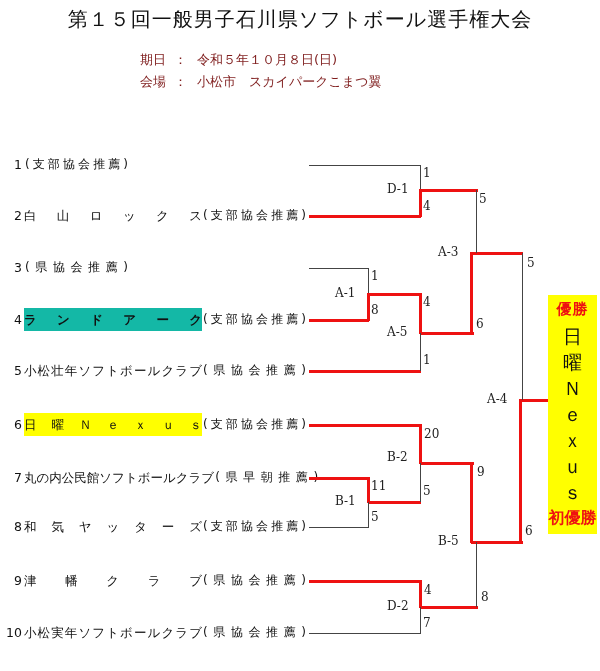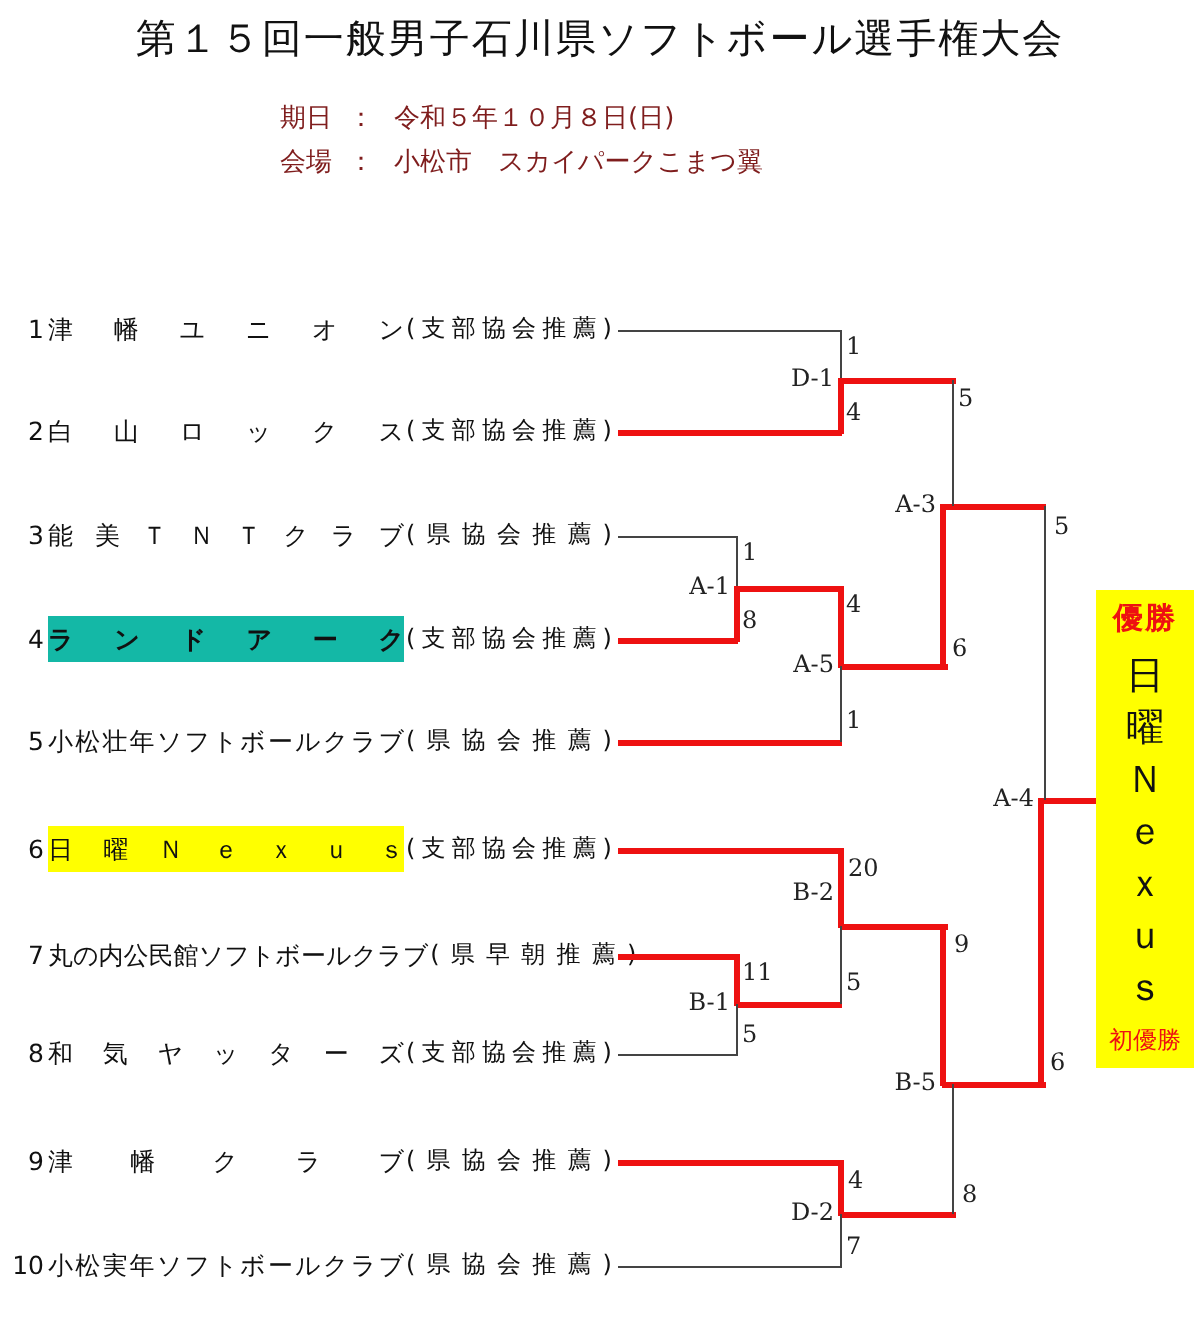--- a/index.html
+++ b/index.html
@@ -32,70 +32,68 @@
     display:inline-block;min-width:103px;flex:none;margin-left:1px;
     text-align:justify;text-align-last:justify;font-size:12px;
   }
   
   .ln{position:absolute;}
   
   .score,.mlabel{
     position:absolute;font-family:"DejaVu Serif","Liberation Serif",serif;
     font-size:12px;color:#222;line-height:13px;white-space:nowrap;
   }
-  .mlabel{width:30px;text-align:right;}
+  .mlabel{width:30px;text-align:left;}
   
   .champion{
     position:absolute;left:548px;top:295px;width:49px;height:239px;
     display:flex;flex-direction:column;align-items:center;justify-content:space-between;
     padding:5px 0;box-sizing:border-box;z-index:5;
   }
   .champ-heading{
     font-family:"DejaVu Serif","Liberation Serif",serif;
     font-size:15px;font-weight:bold;letter-spacing:1px;white-space:nowrap;text-align:right;
   }
   .champ-name{
     width:24px;margin:0 auto;word-break:break-all;text-align:center;
     font-family:"DejaVu Serif","Liberation Serif",serif;
     font-size:19px;line-height:26px;color:#111;
   }
   .champ-note{
     font-family:"DejaVu Serif","Liberation Serif",serif;
-    font-size:12px;font-weight:normal;white-space:nowrap;
+    font-size:16px;font-weight:bold;white-space:nowrap;
   }
 </style>
 </head>
 <body>
 
 <div class="stage">
 
   <div class="title">第１５回一般男子石川県ソフトボール選手権大会</div>
 
   <div class="info">
     <div class="info-row">
       <span class="info-label">期日</span><span class="info-colon">：</span><span class="info-value">令和５年１０月８日(日)</span>
     </div>
     <div class="info-row">
       <span class="info-label">会場</span><span class="info-colon">：</span><span class="info-value">小松市　スカイパークこまつ翼</span>
     </div>
   </div>
 
   <div class="team-row" style="top:153px">
     <span class="tnum">1</span>
-      <span class="tname">津幡ユニオン</span>
       <span class="trec">(支部協会推薦)</span>
   </div>
   <div class="team-row" style="top:204px">
     <span class="tnum">2</span>
       <span class="tname">白山ロックス</span>
       <span class="trec">(支部協会推薦)</span>
   </div>
   <div class="team-row" style="top:256px">
     <span class="tnum">3</span>
-      <span class="tname">能美ＴＮＴクラブ</span>
       <span class="trec">(県協会推薦)</span>
   </div>
   <div class="team-row" style="top:308px">
     <span class="tnum">4</span>
       <span class="tname" style="background: #14b8a6; font-weight: bold;">ランドアーク</span>
       <span class="trec">(支部協会推薦)</span>
   </div>
   <div class="team-row" style="top:359px">
     <span class="tnum">5</span>
       <span class="tname">小松壮年ソフトボールクラブ</span>
@@ -165,21 +163,21 @@
       <div class="ln" style="background: rgb(68, 68, 68); left: 476px; top: 542px; width: 1px; height: 65px;"></div>
       <div class="ln" style="background: rgb(68, 68, 68); left: 522px; top: 253px; width: 1px; height: 147px;"></div>
       <div class="ln" style="background: rgb(238, 17, 17); left: 519px; top: 399px; width: 3px; height: 144px;"></div>
     </div>
 
   <span class="mlabel" style="left:387px;top:183px">D-1</span>
   <span class="mlabel" style="left:335px;top:287px">A-1</span>
   <span class="mlabel" style="left:387px;top:326px">A-5</span>
   <span class="mlabel" style="left:438px;top:246px">A-3</span>
   <span class="mlabel" style="left:335px;top:495px">B-1</span>
-  <span class="mlabel" style="left:387px;top:440px">B-2</span>
+  <span class="mlabel" style="left:387px;top:451px">B-2</span>
   <span class="mlabel" style="left:438px;top:535px">B-5</span>
   <span class="mlabel" style="left:387px;top:600px">D-2</span>
   <span class="mlabel" style="left:487px;top:393px">A-4</span>
 
   <span class="score" style="left:423px;top:167px">1</span>
   <span class="score" style="left:423px;top:200px">4</span>
   <span class="score" style="left:371px;top:270px">1</span>
   <span class="score" style="left:371px;top:304px">8</span>
   <span class="score" style="left:423px;top:296px">4</span>
   <span class="score" style="left:423px;top:354px">1</span>

